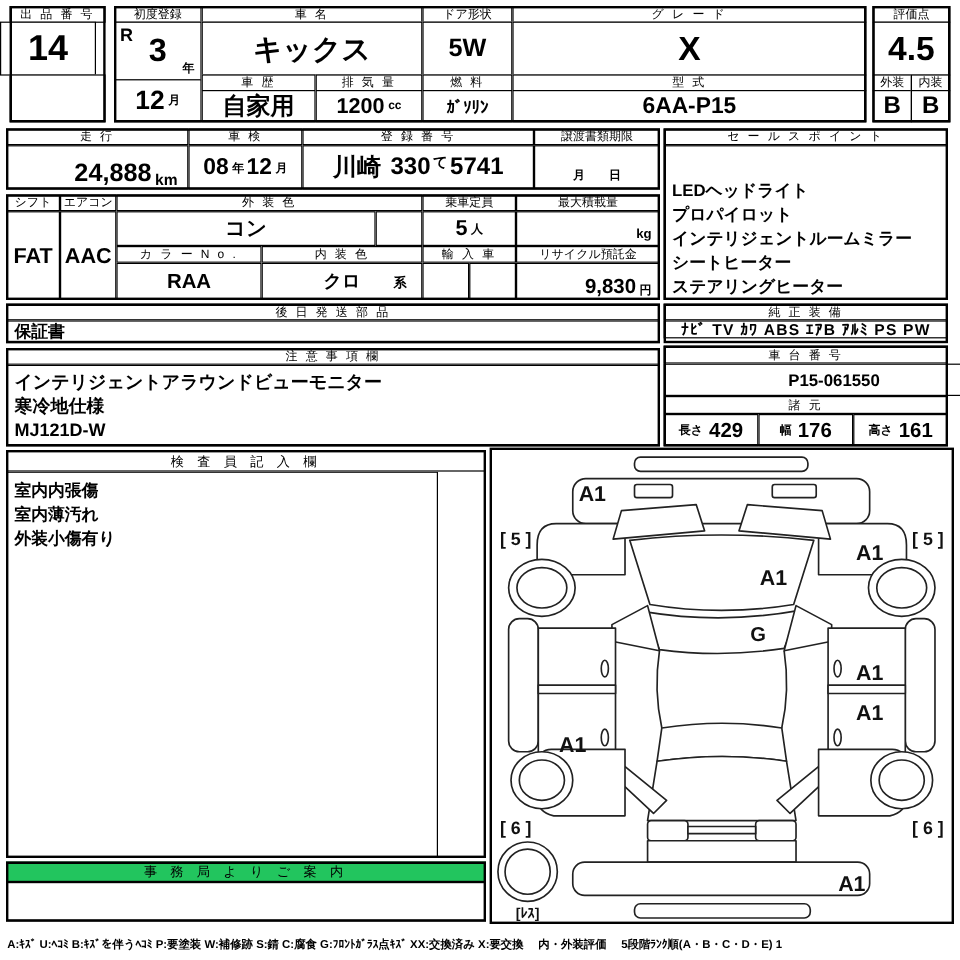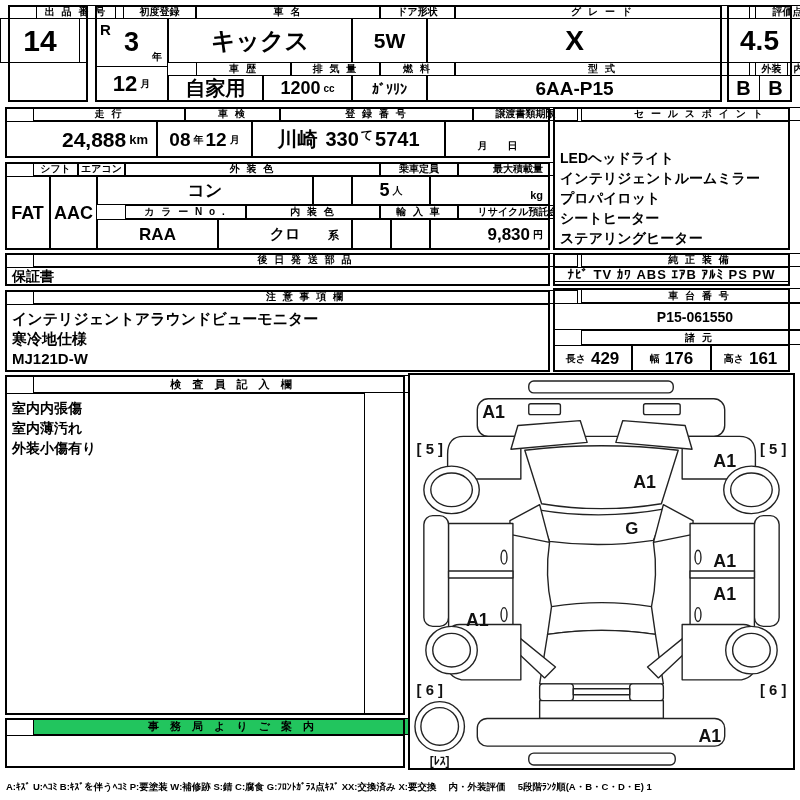--- a/index.html
+++ b/index.html
@@ -2,25 +2,25 @@
 <html><head>
 <meta charset="utf-8">
 <style>
   html,body{margin:0;padding:0;background:#fff;}
   #sheet{position:relative;width:800px;height:800px;background:#fff;
     font-family:"Liberation Sans","DejaVu Sans",sans-serif;color:#000;}
   .c{position:absolute;box-sizing:border-box;border:1px solid #000;background:#fff;
      display:flex;align-items:center;justify-content:center;font-weight:bold;
      overflow:hidden;white-space:nowrap;}
   .f{position:absolute;box-sizing:border-box;border:2px solid #000;pointer-events:none;}
-  .h{font-size:10px;letter-spacing:2px;font-weight:bold;margin-left:28px;}
+  .h{font-size:10px;letter-spacing:2px;font-weight:normal;}
   .h0{letter-spacing:0;}
   .u{font-size:10px;font-weight:bold;margin-left:3px;}
   .left{justify-content:flex-start;}
-  .right{justify-content:flex-end;}
+  .right{justify-content:flex-end;align-items:flex-end;}
   .lines{padding:4px 6px;display:block;}
   .lines div{font-size:14px;font-weight:bold;line-height:20px;}
   .gray{background:#22c55e;}
   svg text{font-family:"Liberation Sans","DejaVu Sans",sans-serif;font-weight:bold;fill:#111;}
   .legend{position:absolute;left:6px;top:781px;width:788px;font-size:9.5px;font-weight:bold;
     white-space:nowrap;overflow:hidden;}
 </style>
 </head>
 <body>
 
@@ -122,22 +122,22 @@
     <span style="font-size:17px">9,830</span>
     <span class="u">円</span>
   </div>
 
   <div class="c h" style="left:5px;top:253px;width:545px;height:14px">後 日 発 送 部 品</div>
   <div class="c left" style="left:5px;top:267px;width:545px;height:19px;font-size:14px;padding-left:6px">保証書</div>
 
   <div class="c h" style="left:553px;top:107px;width:237px;height:14px">セ ー ル ス ポ イ ン ト</div>
   <div class="c lines" style="left:553px;top:121px;width:237px;height:129px;padding-top:26px">
     <div>LEDヘッドライト</div>
+    <div>プロパイロット</div>
     <div>インテリジェントルームミラー</div>
-    <div>プロパイロット</div>
     <div>シートヒーター</div>
     <div>ステアリングヒーター</div>
   </div>
 
   <div class="c h" style="left:553px;top:253px;width:237px;height:14px">純 正 装 備</div>
   <div class="c" style="left:553px;top:267px;width:237px;height:15px;font-size:13px;letter-spacing:1px">ﾅﾋﾞ TV ｶﾜ ABS ｴｱB ｱﾙﾐ PS PW</div>
 
   <div class="c h" style="left:5px;top:290px;width:545px;height:14px">注 意 事 項 欄</div>
   <div class="c lines" style="left:5px;top:304px;width:545px;height:68px">
     <div style="font-size:15px">インテリジェントアラウンドビューモニター</div>

